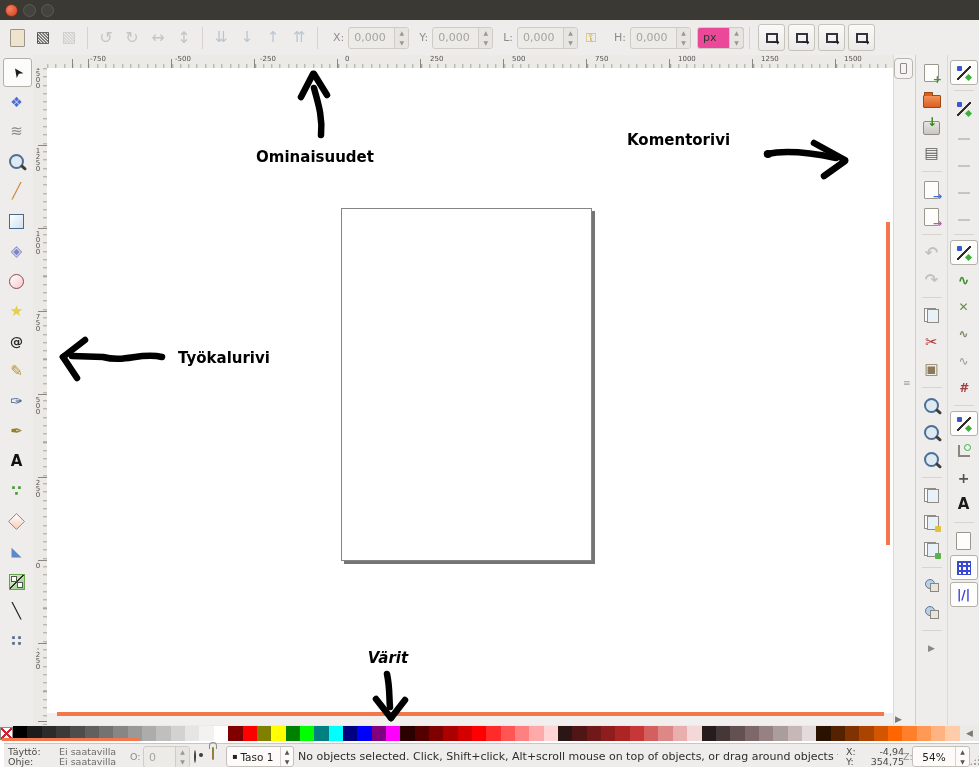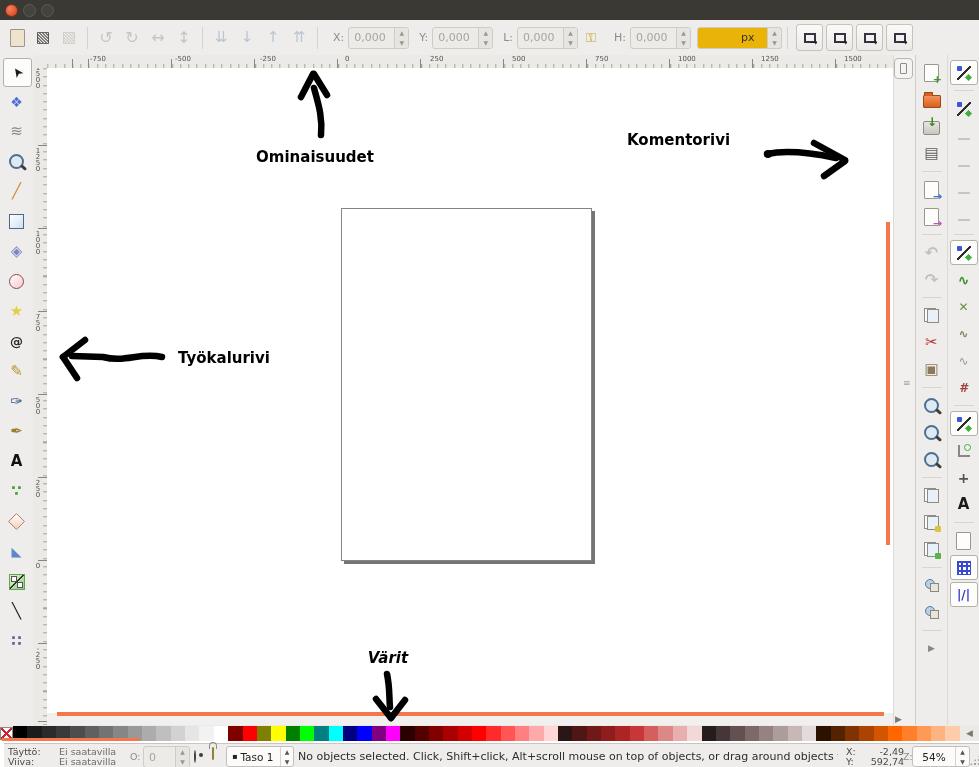--- a/index.html
+++ b/index.html
@@ -17,21 +17,21 @@
   #toolbar2{position:absolute;left:0;top:20px;width:979px;height:35px;background:#eeedeb;
             border-bottom:1px solid #cfccc6;display:flex;align-items:center;}
   .tsep{width:1px;height:22px;background:#d6d3cd;margin:0 5px;flex:0 0 auto;}
   .tbtn{width:26px;height:26px;display:flex;align-items:center;justify-content:center;flex:0 0 auto;}
   .fieldgrp{display:flex;align-items:center;margin-left:6px;flex:0 0 auto;}
   .fieldlbl{font-size:11px;color:#8f8c86;margin:0 4px;}
   .spinbox{display:flex;height:20px;border:1px solid #cfccc6;border-radius:3px;overflow:hidden;background:#ecebe8;}
   .spinbox .val{width:40px;font-size:11px;color:#a7a49e;display:flex;align-items:center;padding-left:5px;}
   .spinner{width:13px;border-left:1px solid #cfccc6;display:flex;flex-direction:column;background:#e7e5e1;}
   .spinner span{flex:1;font-size:6px;line-height:1;color:#9a978f;display:flex;align-items:center;justify-content:center;}
-  .unitbox{background:#eab308;padding-left:38px;}
+  .unitbox{background:#ec4899;}
   .unitbox .val{color:#33322e;width:26px;}
   .affectbtn{width:25px;height:25px;border:1px solid #c6c3bc;border-radius:3px;margin-left:3px;
              background:linear-gradient(#fafaf9,#eceae7);display:flex;align-items:center;justify-content:center;flex:0 0 auto;}
   .affect-glyph{position:relative;width:12px;height:10px;}
   .affect-glyph .bar{position:absolute;left:0;top:0;width:8px;height:6px;border:2px solid #34333f;}
   .affect-glyph .arr{position:absolute;right:-2px;bottom:-4px;font-size:9px;color:#1e1d28;font-weight:bold;line-height:1;}
   
   #toolbox{position:absolute;left:0;top:55px;width:33px;height:672px;background:#eeedeb;border-right:1px solid #d2cfc9;}
   .tool{position:absolute;left:3px;width:27px;height:27px;border-radius:3px;
         display:flex;align-items:center;justify-content:center;}
@@ -723,21 +723,21 @@
         <span class="swatch" style="background: rgb(255, 127, 42);"></span>
         <span class="swatch" style="background: rgb(255, 153, 85);"></span>
         <span class="swatch" style="background: rgb(255, 179, 128);"></span>
         <span class="swatch" style="background: rgb(255, 204, 170);"></span>
       </div>
     <div id="palette-arrow">◀</div>
   </div>
 
   <div id="statusbar">
     <span class="sb" style="left:4px;top:2px;">Täyttö:</span>
-    <span class="sb" style="left:4px;top:12px;">Viiva:</span>
+    <span class="sb" style="left:4px;top:12px;">Ohje:</span>
     <span class="sb" style="left:55px;top:2px;color:#6e6c66;">Ei saatavilla</span>
     <span class="sb" style="left:55px;top:12px;color:#6e6c66;">Ei saatavilla</span>
     <span class="sb" style="left:126px;top:7px;color:#8f8c86;">O:</span>
     <span class="sb" style="left:139px;top:2px;">
       <span class="spinbox">
           <span class="val" style="width:26px;">0</span>
           <span class="spinner">
             <span>▲</span>
             <span>▼</span>
           </span>
@@ -749,25 +749,25 @@
       <span class="marker">▪</span>
       <span>Taso 1</span>
       <span class="spin">
           <span>▲</span>
           <span>▼</span>
         </span>
     </span>
     <span class="sb" id="sb-msg">No objects selected. Click, Shift+click, Alt+scroll mouse on top of objects, or drag around objects to select.</span>
     <span class="sb xyrow" style="left:842px;top:2px;">
       <span>X:</span>
-        <span>-2,49</span>
+        <span>-4,94</span>
     </span>
     <span class="sb xyrow" style="left:842px;top:12px;">
       <span>Y:</span>
-        <span>592,74</span>
+        <span>354,75</span>
     </span>
     <span class="sb" style="left:899px;top:7px;color:#8f8c86;">Z:</span>
     <span id="zoombox">
       <span class="val">54%</span>
       <span class="spin">
           <span>▲</span>
           <span>▼</span>
         </span>
     </span>
     <span id="grip"></span>

